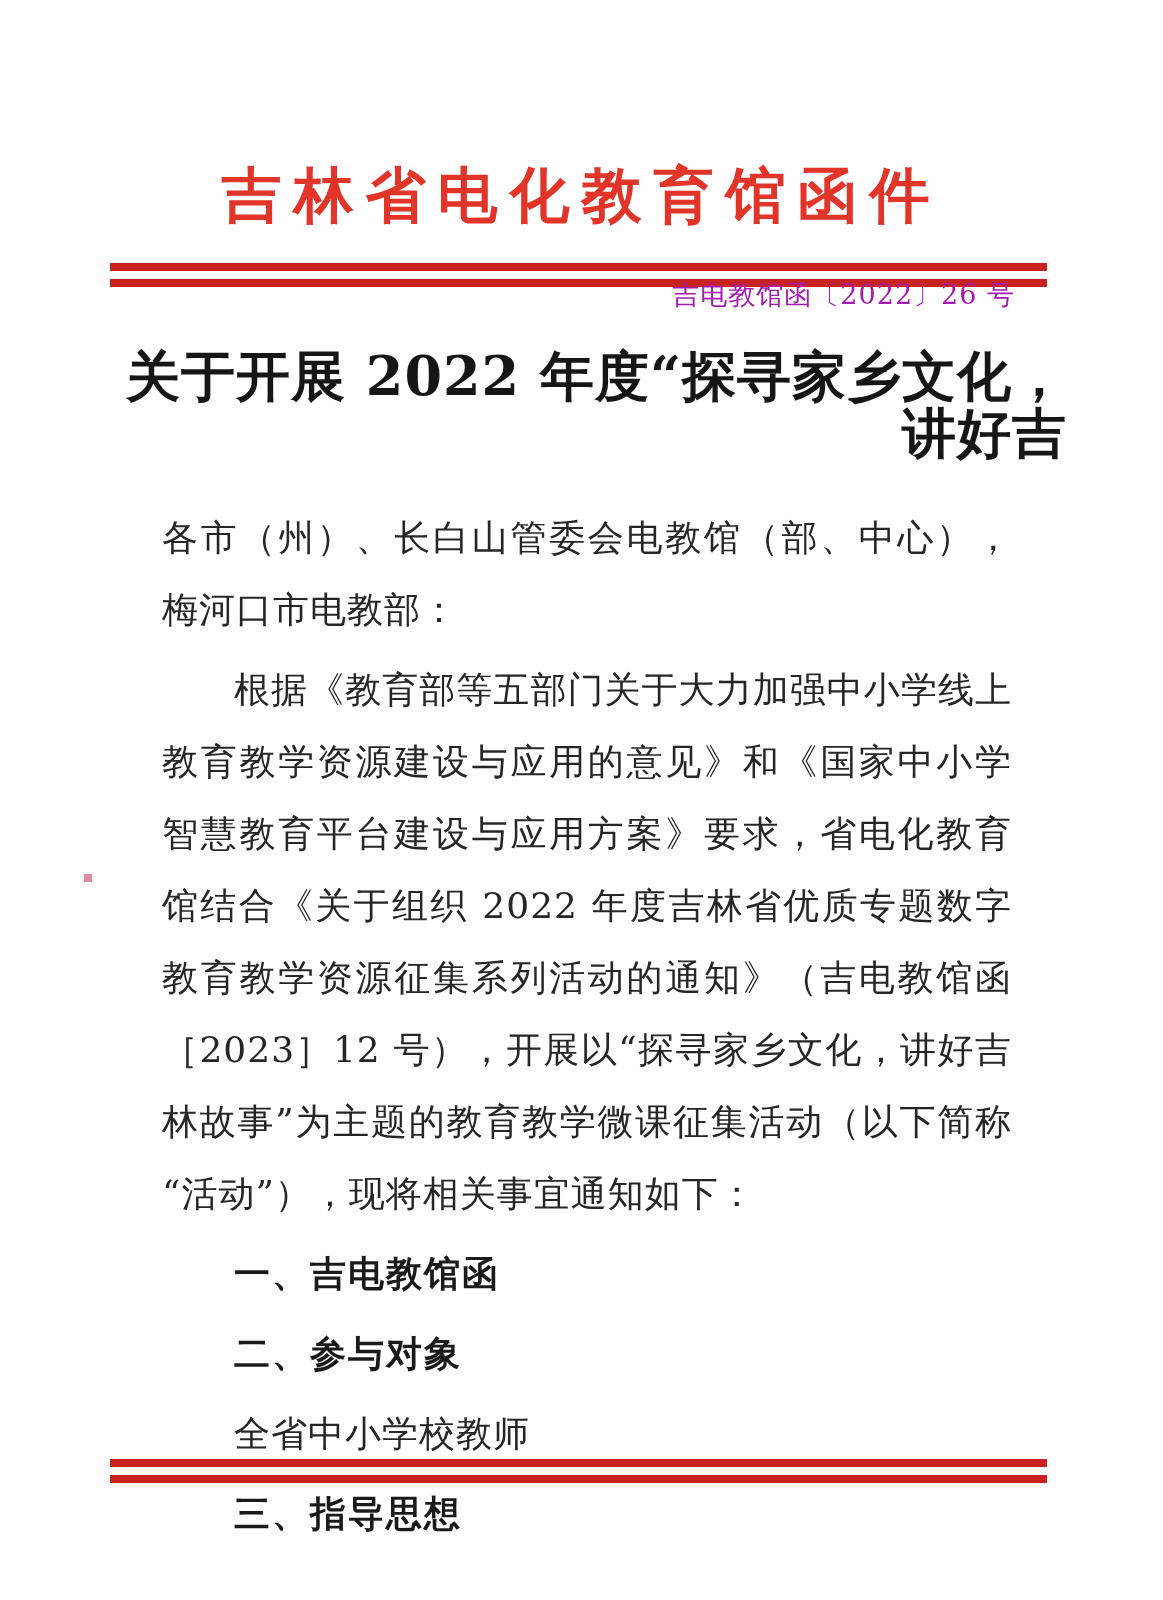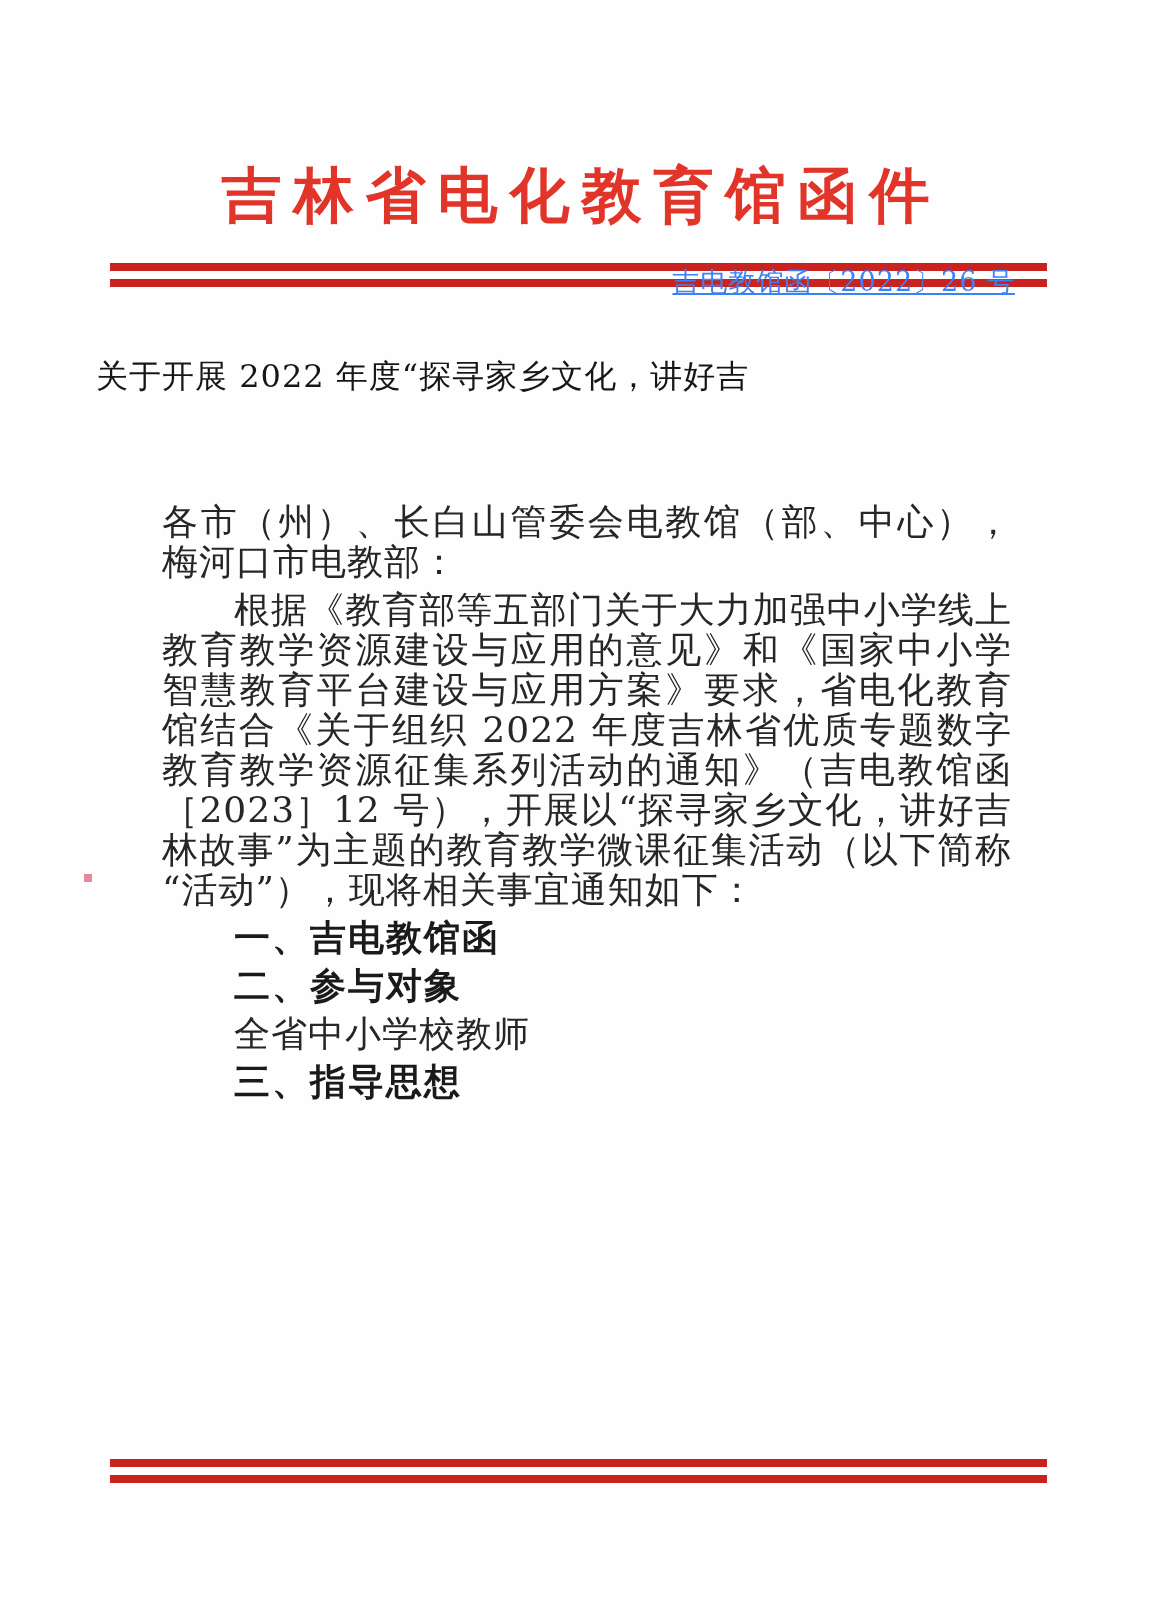--- a/index.html
+++ b/index.html
@@ -40,49 +40,48 @@
     left: 98px;
     width: 945px;
   }
   .double-rule .bar-thick { height: 5px; background: var(--rule-red); }
   .double-rule .bar-thin  { height: 2px; background: var(--rule-red); }
   .double-rule .bar-gap   { height: 3px; background: transparent; }
   .rule-header { top: 251px; }
   .rule-footer { top: 1447px; }
   .doc-number {
     position: absolute;
-    top: 252px;
+    top: 265px;
     right: 152px;
     font-size: 27px;
     letter-spacing: 1px;
-    color: #3b82f6;
+    color: #a21caf;
     white-space: nowrap;
-    text-decoration: underline;
   }
   
   .notice-title {
     position: absolute;
     top: 332px;
     left: 80px;
     right: 96px;
-    text-align: left;
-    font-size: 32px;
-    font-weight: 400;
+    text-align: right;
+    font-size: 54px;
+    font-weight: 700;
     line-height: 57px;
     color: #161616;
     letter-spacing: 1px;
   }
   
   .body-text {
     position: absolute;
     top: 486px;
     left: 146px;
     width: 866px;
     font-size: 36px;
-    line-height: 40px;
+    line-height: 72px;
     text-align: justify;
     color: #262626;
     letter-spacing: 1px;
   }
   .para { text-indent: 2em; }
   .salutation { text-indent: 0; }
   .sec-heading {
     font-family: "DejaVu Sans", "Liberation Sans", sans-serif;
     font-weight: 700;
     text-indent: 2em;

